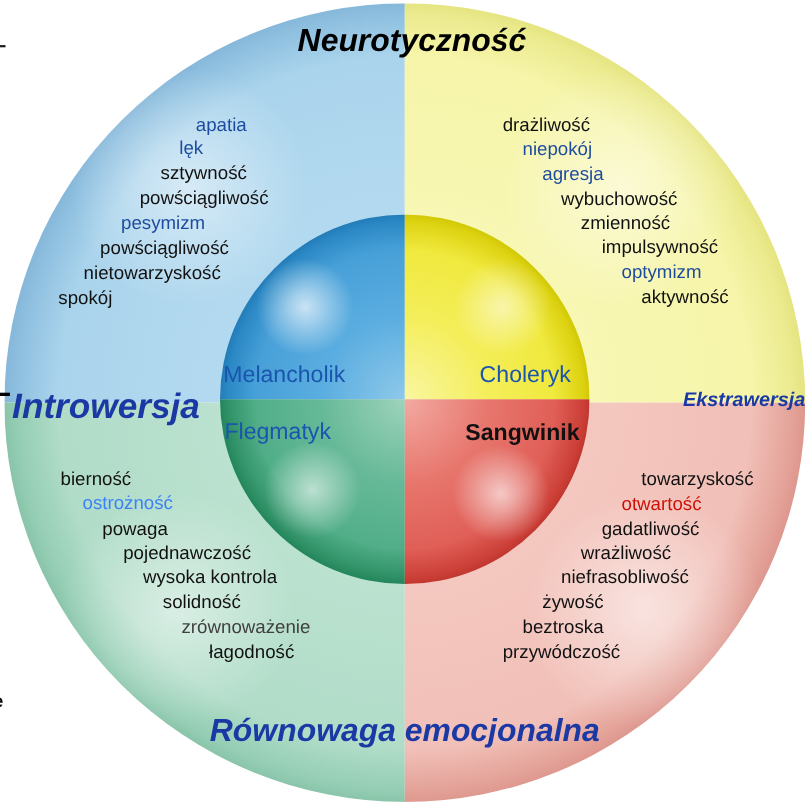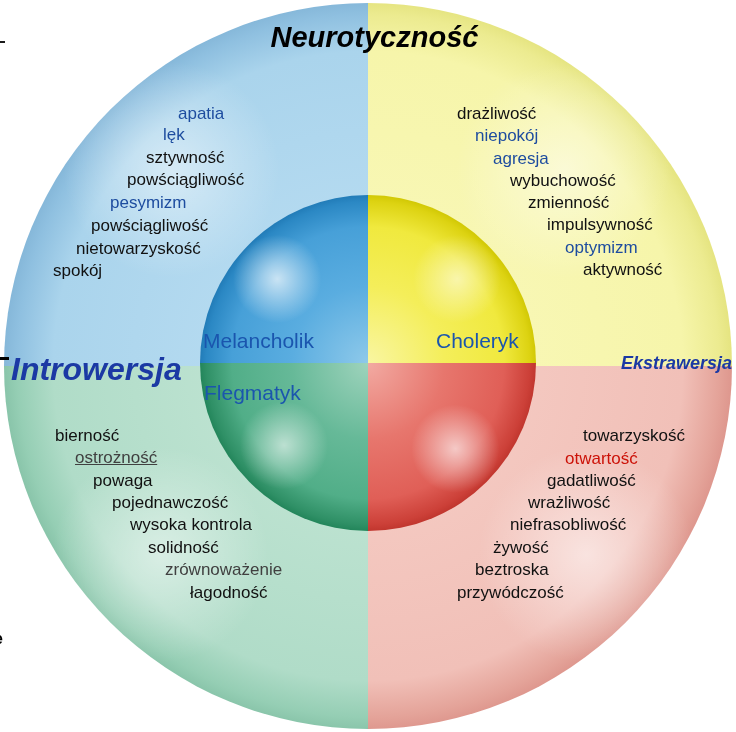--- a/index.html
+++ b/index.html
@@ -79,47 +79,49 @@
   </div>
 
   <div class="inner-circle">
     <div class="iq iq-tl"></div>
     <div class="iq iq-tr"></div>
     <div class="iq iq-bl"></div>
     <div class="iq iq-br"></div>
   </div>
 
   <div class="axis-label axis-top" style="color: #000000; padding-left: 13px;">Neurotyczność</div>
+  <div class="axis-label axis-bottom" style="color: rgb(27, 57, 164);">Równowaga emocjonalna</div>
   <div class="axis-label axis-left" style="color: rgb(27, 57, 164);">Introwersja</div>
   <div class="axis-label axis-right" style="color: rgb(27, 57, 164);">Ekstrawersja</div>
 
   <div class="temp-label temp-mel" style="color: rgb(26, 85, 174);">Melancholik</div>
   <div class="temp-label temp-cho" style="color: rgb(26, 85, 174);">Choleryk</div>
   <div class="temp-label temp-fle" style="color: rgb(26, 85, 174);">Flegmatyk</div>
+  <div class="temp-label temp-san" style="color: rgb(17, 17, 17);">Sangwinik</div>
 
   <span class="trait t-tl-0" style="color: rgb(29, 76, 159);">apatia</span>
   <span class="trait t-tl-1" style="color: rgb(29, 76, 159);">lęk</span>
   <span class="trait t-tl-2" style="color: rgb(17, 17, 17);">sztywność</span>
   <span class="trait t-tl-3" style="color: rgb(17, 17, 17);">powściągliwość</span>
   <span class="trait t-tl-4" style="color: rgb(29, 76, 159);">pesymizm</span>
   <span class="trait t-tl-5" style="color: rgb(17, 17, 17);">powściągliwość</span>
   <span class="trait t-tl-6" style="color: rgb(17, 17, 17);">nietowarzyskość</span>
   <span class="trait t-tl-7" style="color: rgb(17, 17, 17); text-align: center;">spokój</span>
 
   <span class="trait t-tr-0" style="color: rgb(17, 17, 17);">drażliwość</span>
   <span class="trait t-tr-1" style="color: rgb(29, 76, 159);">niepokój</span>
   <span class="trait t-tr-2" style="color: rgb(29, 76, 159);">agresja</span>
   <span class="trait t-tr-3" style="color: rgb(17, 17, 17);">wybuchowość</span>
   <span class="trait t-tr-4" style="color: rgb(17, 17, 17);">zmienność</span>
   <span class="trait t-tr-5" style="color: rgb(17, 17, 17);">impulsywność</span>
   <span class="trait t-tr-6" style="color: rgb(29, 76, 159); text-align: center;">optymizm</span>
   <span class="trait t-tr-7" style="color: rgb(17, 17, 17);">aktywność</span>
 
   <span class="trait t-bl-0" style="color: rgb(17, 17, 17);">bierność</span>
-  <span class="trait t-bl-1" style="color: #404040; text-decoration: underline;">ostrożność</span>
+  <span class="trait t-bl-1" style="color: #3b82f6;">ostrożność</span>
   <span class="trait t-bl-2" style="color: rgb(17, 17, 17);">powaga</span>
   <span class="trait t-bl-3" style="color: rgb(17, 17, 17);">pojednawczość</span>
   <span class="trait t-bl-4" style="color: rgb(17, 17, 17);">wysoka kontrola</span>
   <span class="trait t-bl-5" style="color: rgb(17, 17, 17);">solidność</span>
   <span class="trait t-bl-6" style="color: #404040;">zrównoważenie</span>
   <span class="trait t-bl-7" style="color: rgb(17, 17, 17);">łagodność</span>
 
   <span class="trait t-br-0" style="color: rgb(17, 17, 17);">towarzyskość</span>
   <span class="trait t-br-1" style="color: rgb(204, 18, 8);">otwartość</span>
   <span class="trait t-br-2" style="color: rgb(17, 17, 17);">gadatliwość</span>

